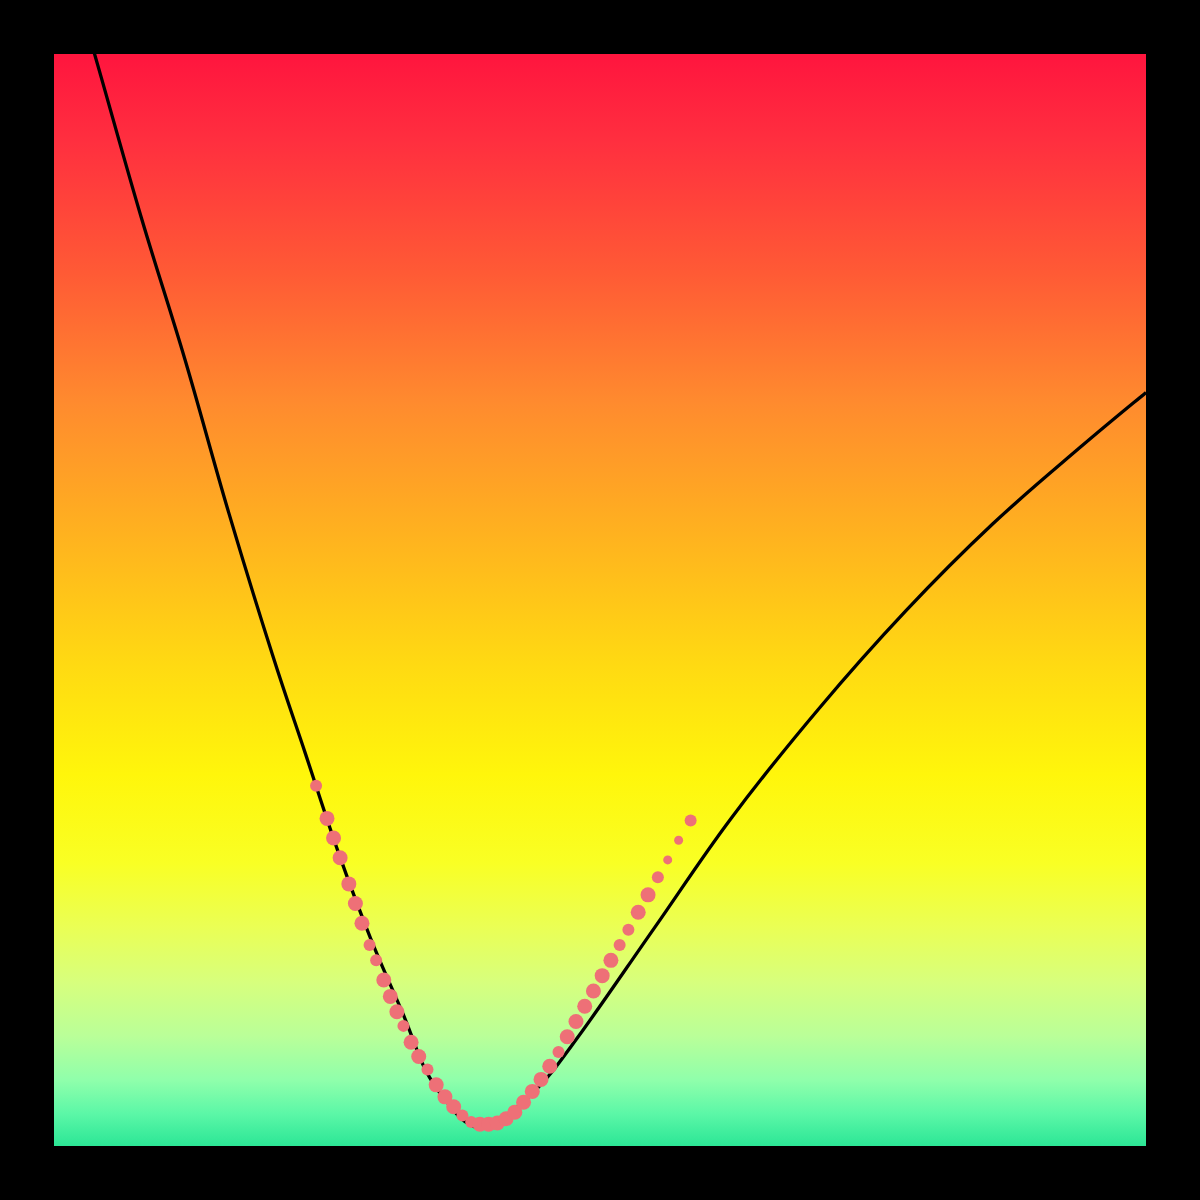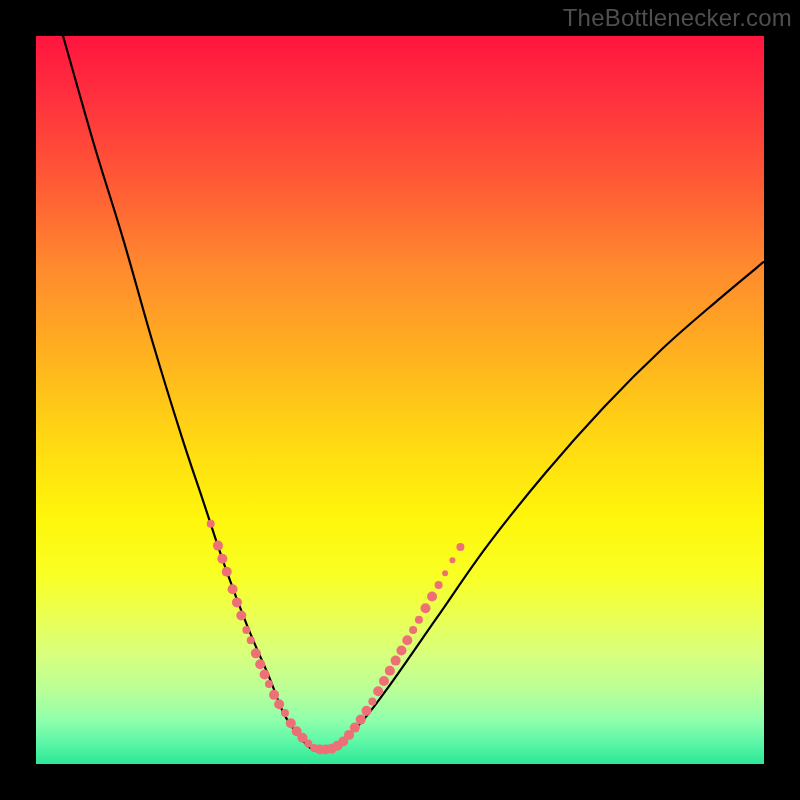--- a/index.html
+++ b/index.html
@@ -65,21 +65,20 @@
     color: #4f4f4f;
     font-size: 24px;
     letter-spacing: 0.2px;
     font-weight: 400;
   }
 </style>
 </head>
 <body>
 
 <div class="frame">
-  <div class="watermark">TheBottlenecker.com</div>
   <div class="plot">
     <div class="gradient"></div>
     <svg class="curve-svg" viewBox="0 0 728 728" preserveAspectRatio="none">
       <path id="curve-path" fill="none" stroke="#000000" stroke-width="2.2" d="M 0.00 -94.64 C 5.24 -76.29, 18.64 -29.41, 29.12 7.28 C 39.60 43.97, 47.76 73.82, 58.24 109.20 C 68.72 144.58, 76.88 168.46, 87.36 203.84 C 97.84 239.22, 106.00 270.38, 116.48 305.76 C 126.96 341.14, 136.43 371.57, 145.60 400.40 C 154.77 429.23, 159.58 442.33, 167.44 465.92 C 175.30 489.51, 181.42 509.16, 189.28 531.44 C 197.14 553.72, 203.26 570.02, 211.12 589.68 C 218.98 609.34, 226.41 624.92, 232.96 640.64 C 239.51 656.36, 242.28 666.56, 247.52 677.04 C 252.76 687.52, 256.84 692.33, 262.08 698.88 C 267.32 705.43, 271.40 710.82, 276.64 713.44 C 281.88 716.06, 283.34 717.37, 291.20 713.44 C 299.06 709.51, 309.84 702.08, 320.32 691.60 C 330.80 681.12, 335.03 674.86, 349.44 655.20 C 363.85 635.54, 382.05 608.61, 400.40 582.40 C 418.75 556.19, 431.70 535.81, 451.36 509.60 C 471.02 483.39, 488.63 461.70, 509.60 436.80 C 530.57 411.90, 546.87 393.56, 567.84 371.28 C 588.81 349.00, 605.11 332.70, 626.08 313.04 C 647.05 293.38, 665.97 277.80, 684.32 262.08 C 702.67 246.36, 720.14 232.23, 728.00 225.68"></path>
       <g id="dots">
           <circle cx="174.72" cy="487.76" r="4" fill="#ee7077"></circle>
           <circle cx="182.00" cy="509.60" r="5" fill="#ee7077"></circle>
           <circle cx="186.37" cy="522.70" r="5" fill="#ee7077"></circle>
           <circle cx="190.74" cy="535.81" r="5" fill="#ee7077"></circle>
           <circle cx="196.56" cy="553.28" r="5" fill="#ee7077"></circle>

